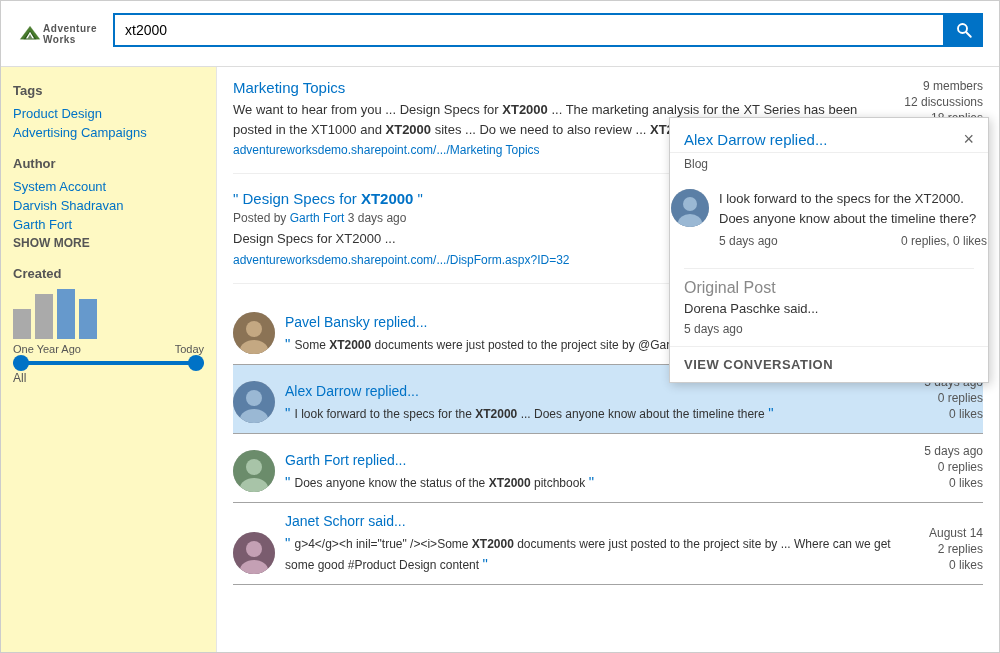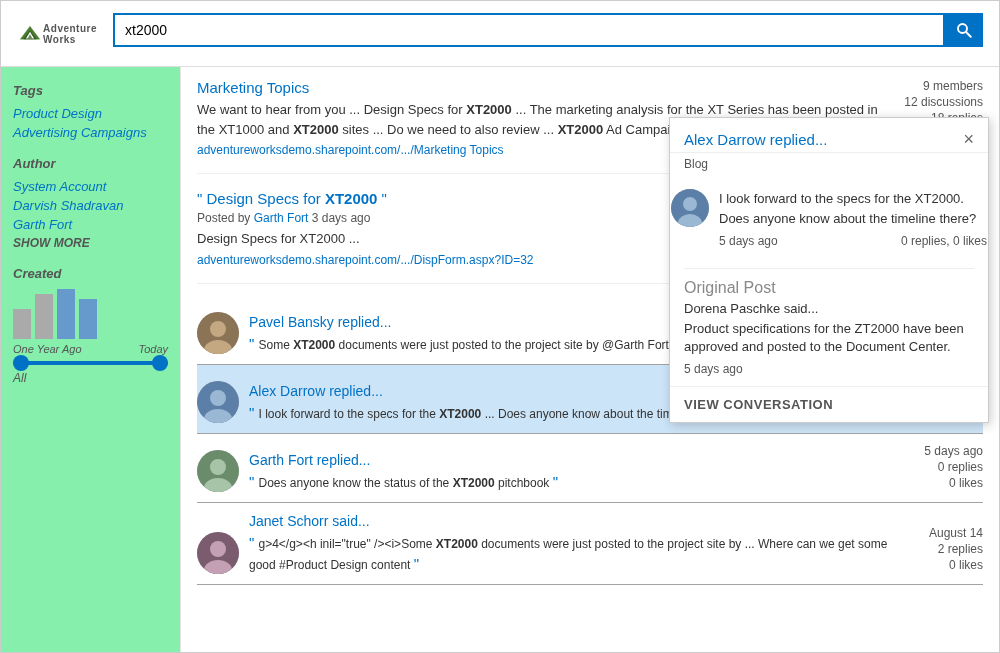--- a/index.html
+++ b/index.html
@@ -21,21 +21,21 @@
 
     .search-tabs { display: flex; gap: 0; }
     .search-tab { padding: 4px 12px; font-size: 14px; color: #333; cursor: pointer; text-decoration: none; border-bottom: 2px solid transparent; }
     .search-tab.active { color: #0072c6; border-bottom: 2px solid #0072c6; font-weight: 500; }
     .search-tab:first-child { padding-left: 0; }
 
     
     .main { display: flex; flex: 1; overflow: hidden; }
 
     
-    .sidebar { width: 180px; padding: 16px 12px; border-right: 1px solid #e5e5e5; background: #86efac; flex-shrink: 0; font-style: italic; }
+    .sidebar { width: 216px; padding: 16px 12px; border-right: 1px solid #e5e5e5; background: #fef9c3; flex-shrink: 0; }
     .sidebar-section-title { font-size: 13px; font-weight: bold; color: #555; margin-bottom: 8px; margin-top: 16px; }
     .sidebar-section-title:first-child { margin-top: 0; }
     .sidebar-item { font-size: 13px; color: #0072c6; cursor: pointer; margin-bottom: 4px; display: block; }
     .sidebar-show-more { font-size: 12px; color: #555; cursor: pointer; margin-top: 4px; font-weight: bold; }
 
     
     .date-range { margin-top: 8px; }
     .date-bars { display: flex; gap: 4px; align-items: flex-end; height: 50px; margin-bottom: 4px; }
     .date-bar { background: #aaa; width: 18px; }
     .date-labels { display: flex; justify-content: space-between; font-size: 11px; color: #555; margin-bottom: 6px; }
@@ -292,21 +292,20 @@
                 <span>5 days ago</span>
                 <span>0 replies, 0 likes</span>
               </div>
             </div>
           </div>
         </div>
         <hr class="popup-divider">
         <div class="popup-original">
           <div class="popup-original-title">Original Post</div>
           <div class="popup-original-author">Dorena Paschke said...</div>
-          <div class="popup-original-text">Product specifications for the ZT2000 have been approved and posted to the Document Center.</div>
           <div class="popup-original-date">5 days ago</div>
         </div>
         <div class="popup-footer">
           <div class="view-conv-btn">VIEW CONVERSATION</div>
         </div>
       </div>
 
     </div>
   </div>
 </div>

